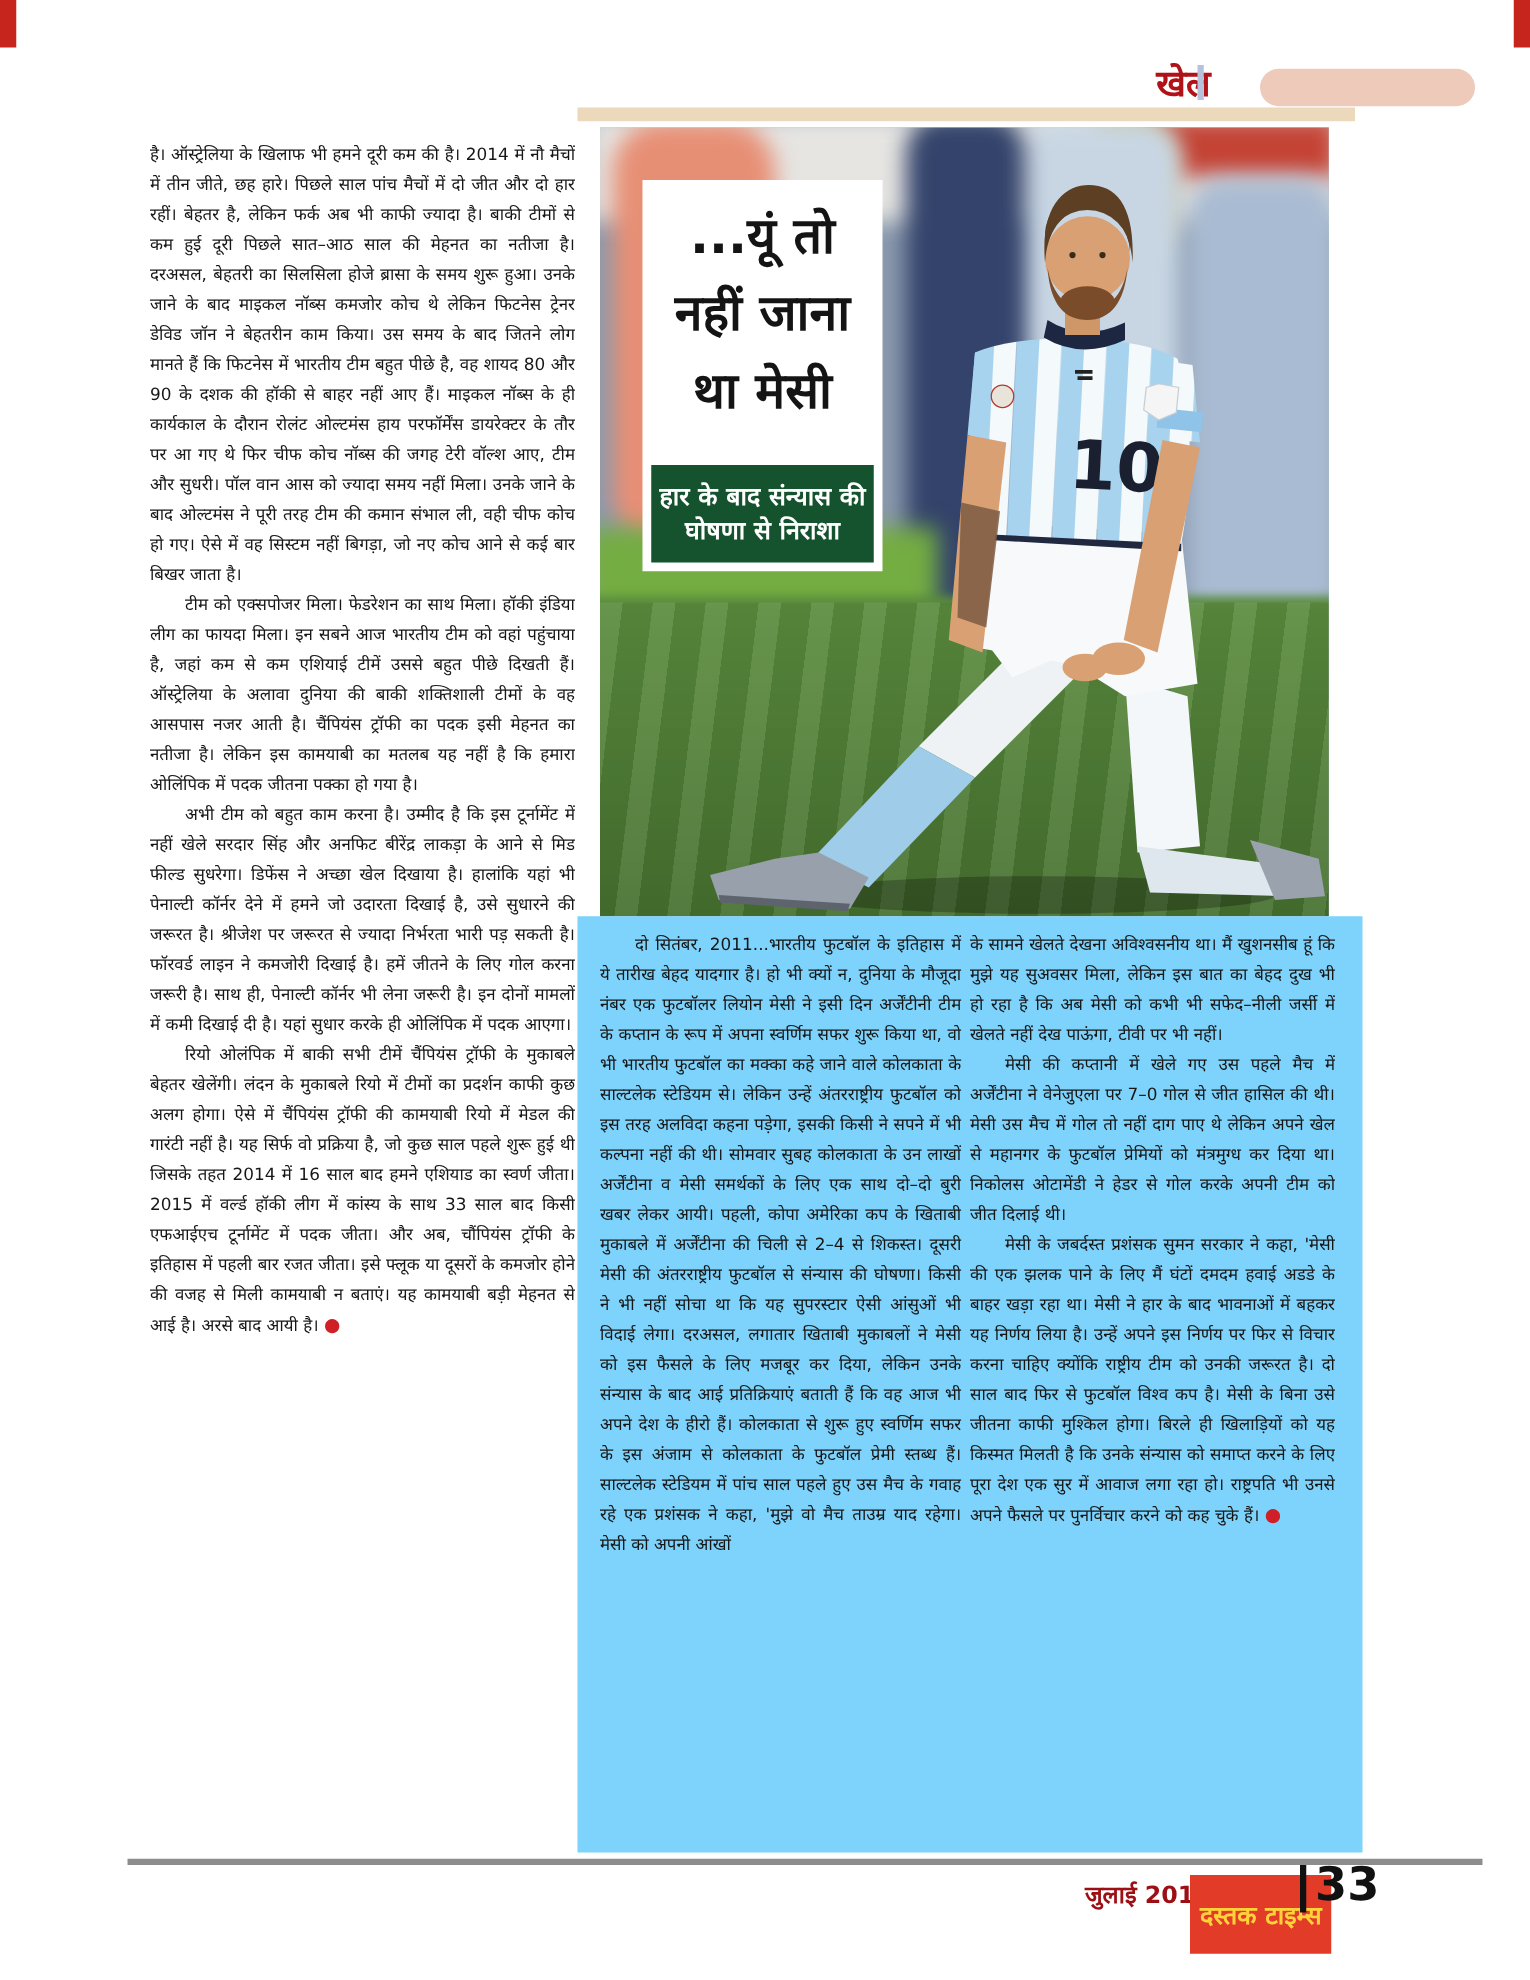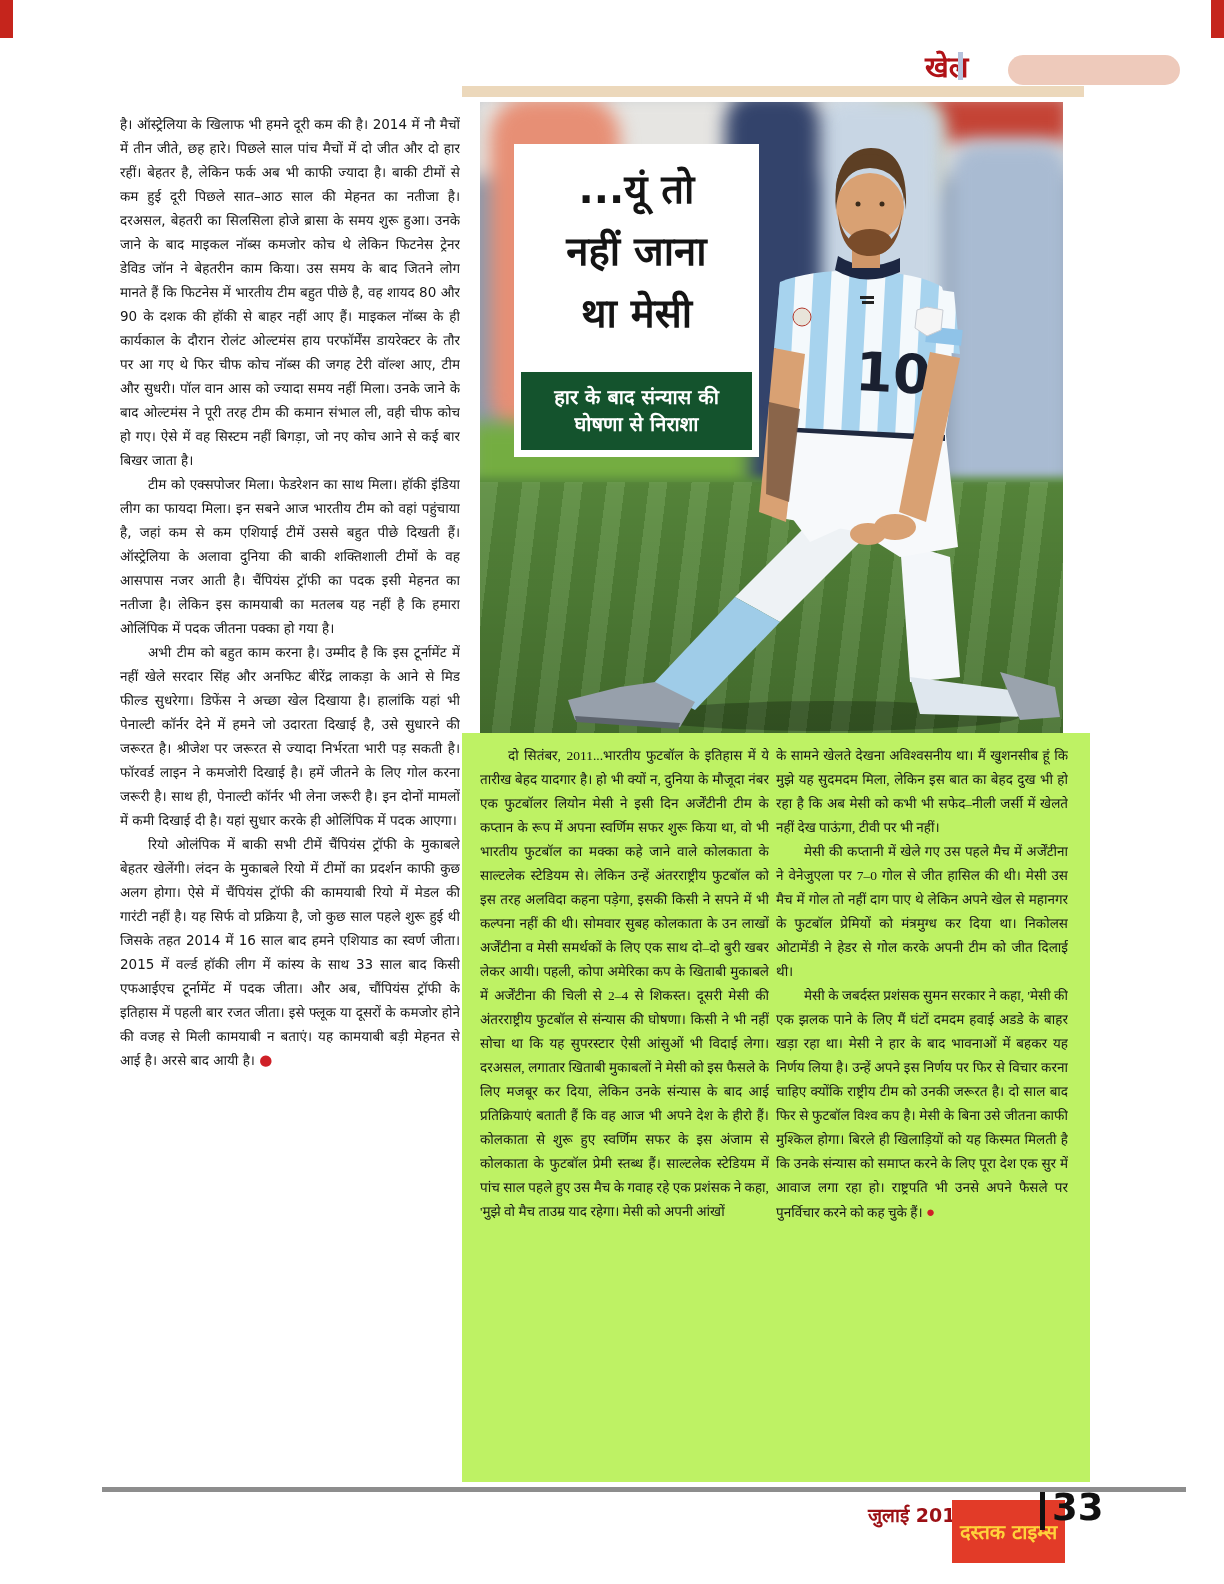--- a/index.html
+++ b/index.html
@@ -22,26 +22,26 @@
   .endmark{color:#cf2027;font-size:15px;}
 
   
   .photo{left:480px;top:102px;width:583px;height:631px;background:#8b9aae;overflow:hidden;}
   .blur{position:absolute;filter:blur(9px);}
   .grass{position:absolute;left:-12px;top:375px;width:607px;height:270px;background:linear-gradient(180deg,#5a8c3d,#446e2e);filter:blur(4px);}
   .grass-streaks{position:absolute;left:0;top:380px;width:583px;height:251px;background:repeating-linear-gradient(97deg,rgba(255,255,255,0.08) 0 18px,rgba(0,0,0,0.06) 18px 42px);}
   .messi-svg{position:absolute;left:0;top:0;width:583px;height:631px;}
 
   
-  .headline-box{left:514px;top:144px;width:245px;height:313px;background:#ffffff;z-index:4;}
+  .headline-box{left:514px;top:144px;width:192px;height:313px;background:#ffffff;z-index:4;}
   .headline-title{padding-top:14px;text-align:center;font-size:40px;line-height:62px;font-weight:bold;color:#141414;}
   .kicker{position:absolute;left:7px;right:7px;bottom:7px;background:#14532d;color:#ffffff;text-align:center;font-size:20px;line-height:27px;font-weight:bold;padding:12px 2px;}
 
   
-  .cream{left:462px;top:733px;width:628px;height:749px;background:#bef264;font-family:Liberation Serif, serif;}
+  .cream{left:462px;top:733px;width:628px;height:749px;background:#7dd3fc;}
 
   
   .footer-rule{left:102px;top:1487px;width:1084px;height:5px;background:#8d8d8d;}
   .footer-month{left:868px;top:1502px;font-size:19px;font-weight:bold;color:#9c1015;}
   .footer-logo{left:952px;top:1500px;background:#e23b28;color:#ffd23b;font-size:20px;font-weight:bold;padding:18px 8px;}
   .footer-bar{left:1040px;top:1492px;width:5px;height:38px;background:#111111;}
   .footer-page{left:1052px;top:1486px;font-size:37px;font-weight:bold;color:#111111;}
 </style>
 </head>
 <body>
@@ -137,21 +137,21 @@
     <div>हार के बाद संन्यास की</div>
     <div>घोषणा से निराशा</div>
   </div>
 </div>
 
 <div class="abs cream">
   <div class="abs col" style="left:18px;top:11px;width:289px;height:727px;">
     <div class="para">दो सितंबर, 2011...भारतीय फुटबॉल के इतिहास में ये तारीख बेहद यादगार है। हो भी क्यों न, दुनिया के मौजूदा नंबर एक फुटबॉलर लियोन मेसी ने इसी दिन अर्जेंटीनी टीम के कप्तान के रूप में अपना स्वर्णिम सफर शुरू किया था, वो भी भारतीय फुटबॉल का मक्का कहे जाने वाले कोलकाता के साल्टलेक स्टेडियम से। लेकिन उन्हें अंतरराष्ट्रीय फुटबॉल को इस तरह अलविदा कहना पड़ेगा, इसकी किसी ने सपने में भी कल्पना नहीं की थी। सोमवार सुबह कोलकाता के उन लाखों अर्जेंटीना व मेसी समर्थकों के लिए एक साथ दो–दो बुरी खबर लेकर आयी। पहली, कोपा अमेरिका कप के खिताबी मुकाबले में अर्जेंटीना की चिली से 2–4 से शिकस्त। दूसरी मेसी की अंतरराष्ट्रीय फुटबॉल से संन्यास की घोषणा। किसी ने भी नहीं सोचा था कि यह सुपरस्टार ऐसी आंसुओं भी विदाई लेगा। दरअसल, लगातार खिताबी मुकाबलों ने मेसी को इस फैसले के लिए मजबूर कर दिया, लेकिन उनके संन्यास के बाद आई प्रतिक्रियाएं बताती हैं कि वह आज भी अपने देश के हीरो हैं। कोलकाता से शुरू हुए स्वर्णिम सफर के इस अंजाम से कोलकाता के फुटबॉल प्रेमी स्तब्ध हैं। साल्टलेक स्टेडियम में पांच साल पहले हुए उस मैच के गवाह रहे एक प्रशंसक ने कहा, 'मुझे वो मैच ताउम्र याद रहेगा। मेसी को अपनी आंखों</div>
   </div>
   <div class="abs col" style="left:314px;top:11px;width:292px;height:727px;">
-    <div class="para noindent">के सामने खेलते देखना अविश्वसनीय था। मैं खुशनसीब हूं कि मुझे यह सुदमदम मिला, लेकिन इस बात का बेहद दुख भी हो रहा है कि अब मेसी को कभी भी सफेद–नीली जर्सी में खेलते नहीं देख पाऊंगा, टीवी पर भी नहीं।</div>
+    <div class="para noindent">के सामने खेलते देखना अविश्वसनीय था। मैं खुशनसीब हूं कि मुझे यह सुअवसर मिला, लेकिन इस बात का बेहद दुख भी हो रहा है कि अब मेसी को कभी भी सफेद–नीली जर्सी में खेलते नहीं देख पाऊंगा, टीवी पर भी नहीं।</div>
     <div class="para">मेसी की कप्तानी में खेले गए उस पहले मैच में अर्जेंटीना ने वेनेजुएला पर 7–0 गोल से जीत हासिल की थी। मेसी उस मैच में गोल तो नहीं दाग पाए थे लेकिन अपने खेल से महानगर के फुटबॉल प्रेमियों को मंत्रमुग्ध कर दिया था। निकोलस ओटामेंडी ने हेडर से गोल करके अपनी टीम को जीत दिलाई थी।</div>
     <div class="para"><span>मेसी के जबर्दस्त प्रशंसक सुमन सरकार ने कहा, 'मेसी की एक झलक पाने के लिए मैं घंटों दमदम हवाई अडडे के बाहर खड़ा रहा था। मेसी ने हार के बाद भावनाओं में बहकर यह निर्णय लिया है। उन्हें अपने इस निर्णय पर फिर से विचार करना चाहिए क्योंकि राष्ट्रीय टीम को उनकी जरूरत है। दो साल बाद फिर से फुटबॉल विश्व कप है। मेसी के बिना उसे जीतना काफी मुश्किल होगा। बिरले ही खिलाड़ियों को यह किस्मत मिलती है कि उनके संन्यास को समाप्त करने के लिए पूरा देश एक सुर में आवाज लगा रहा हो। राष्ट्रपति भी उनसे अपने फैसले पर पुनर्विचार करने को कह चुके हैं।</span> <span class="endmark">●</span></div>
   </div>
 </div>
 
 <div class="abs footer-rule"></div>
 <div class="abs footer-month">जुलाई 2016</div>
 <div class="abs footer-logo">दस्तक टाइम्स</div>
 <div class="abs footer-bar"></div>
 <div class="abs footer-page">33</div>

